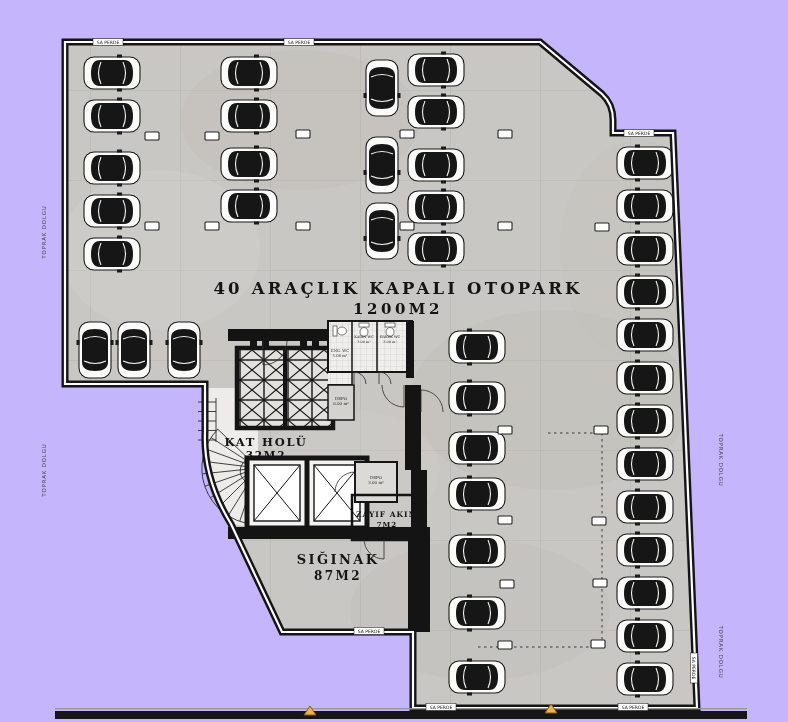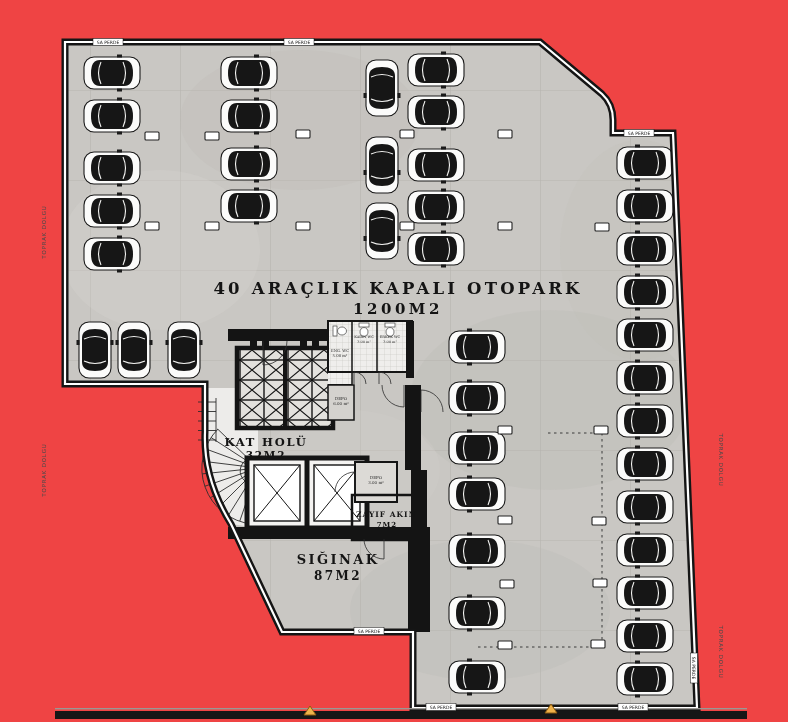--- a/index.html
+++ b/index.html
@@ -1,16 +1,16 @@
 <!DOCTYPE html>
 <html><head>
 <meta charset="utf-8">
 <style>
   html,body{margin:0;padding:0;background:#ffffff;}
-  .stage{position:relative;width:788px;height:722px;background:#ef4444;overflow:hidden;
+  .stage{position:relative;width:788px;height:722px;background:#c4b5fd;overflow:hidden;
          font-family:"DejaVu Serif", serif;}
   svg text{user-select:none;}
   .ttl{font-weight:bold;fill:#141414;}
   .sml{fill:#2a2a2a;}
 </style>
 </head>
 <body>
 
 <div class="stage">
 <svg id="plan" width="788" height="722" viewBox="0 0 788 722" xmlns="http://www.w3.org/2000/svg" xmlns:xlink="http://www.w3.org/1999/xlink">

